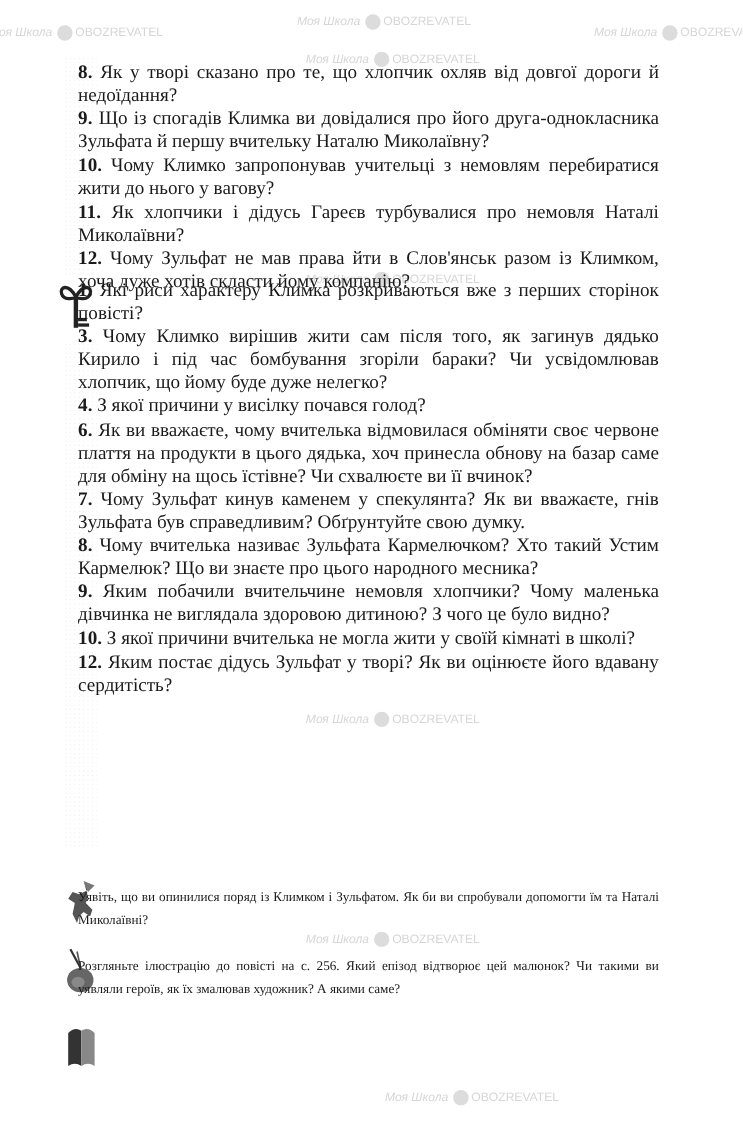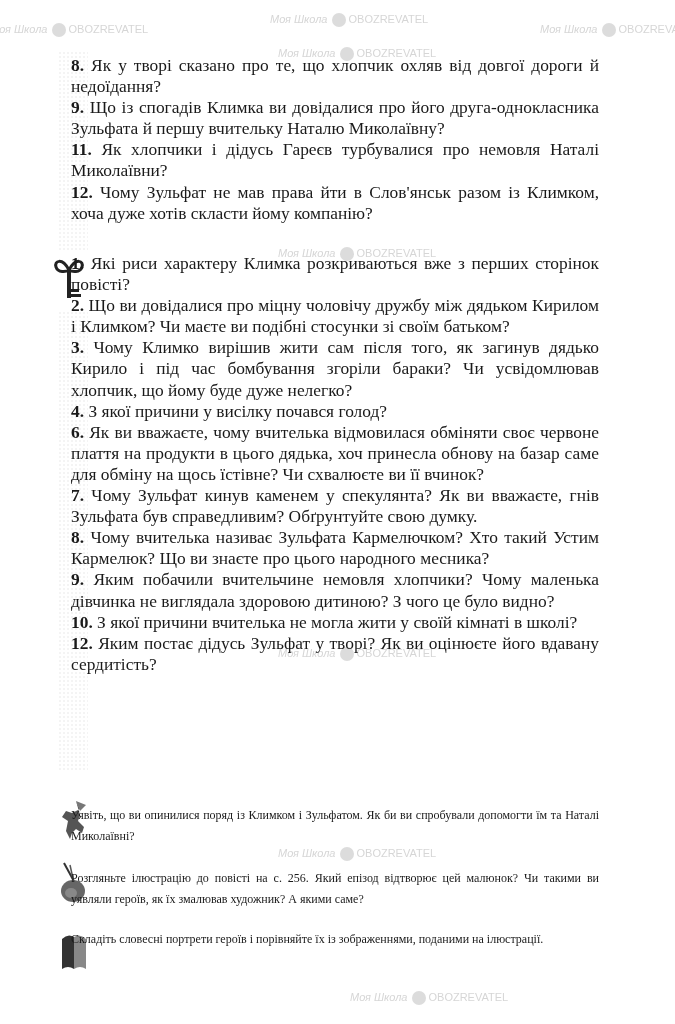--- a/index.html
+++ b/index.html
@@ -40,34 +40,34 @@
   <div class="watermark" style="left:278px;top:636px;"><span class="ms">Моя Школа</span><span class="circ"></span><span>OBOZREVATEL</span></div>
   <div class="watermark" style="left:278px;top:836px;"><span class="ms">Моя Школа</span><span class="circ"></span><span>OBOZREVATEL</span></div>
   <div class="watermark" style="left:350px;top:980px;"><span class="ms">Моя Школа</span><span class="circ"></span><span>OBOZREVATEL</span></div>
 
   <div class="margin-dots" style="top:40px;height:200px;"></div>
   <div class="margin-dots" style="top:300px;height:460px;"></div>
 
   <div class="block" id="block-a">
     <p class="q"><span class="num">8.</span> <span>Як у творі сказано про те, що хлопчик охляв від довгої дороги й недоїдання?</span></p>
     <p class="q"><span class="num">9.</span> <span>Що із спогадів Климка ви довідалися про його друга-однокласника Зульфата й першу вчительку Наталю Миколаївну?</span></p>
+    <p class="q"><span class="num">10.</span> <span>Чому Климко запропонував учительці з немовлям перебиратися жити до нього у вагову?</span></p>
     <p class="q"><span class="num">11.</span> <span>Як хлопчики і дідусь Гареєв турбувалися про немовля Наталі Миколаївни?</span></p>
     <p class="q"><span class="num">12.</span> <span>Чому Зульфат не мав права йти в Слов'янськ разом із Климком, хоча дуже хотів скласти йому компанію?</span></p>
   </div>
 
   <svg class="icon" style="left:52px;top:244px;" width="34" height="48" viewBox="0 0 34 48">
     <path d="M17 15 C10 2, 2 6, 4 12 C6 18, 14 17, 17 15 Z M17 15 C24 2, 32 6, 30 12 C28 18, 20 17, 17 15 Z" fill="none" stroke="#222" stroke-width="3"></path>
     <rect x="15" y="15" width="4" height="28" fill="#222"></rect>
     <rect x="19" y="34" width="8" height="3" fill="#222"></rect>
     <rect x="19" y="39" width="10" height="3" fill="#222"></rect>
   </svg>
 
   <div class="block" id="block-b">
     <p class="q"><span class="num">1.</span> <span>Які риси характеру Климка розкриваються вже з перших сторінок повісті?</span></p>
-    <p class="q"><span class="num">2.</span> <span>Що ви довідалися про міцну чоловічу дружбу між дядьком Кирилом і Климком? Чи маєте ви подібні стосунки зі своїм батьком?</span></p>
     <p class="q"><span class="num">3.</span> <span>Чому Климко вирішив жити сам після того, як загинув дядько Кирило і під час бомбування згоріли бараки? Чи усвідомлював хлопчик, що йому буде дуже нелегко?</span></p>
     <p class="q"><span class="num">4.</span> <span>З якої причини у висілку почався голод?</span></p>
     <p class="q"><span class="num">6.</span> <span>Як ви вважаєте, чому вчителька відмовилася обміняти своє червоне плаття на продукти в цього дядька, хоч принесла обнову на базар саме для обміну на щось їстівне? Чи схвалюєте ви її вчинок?</span></p>
     <p class="q"><span class="num">7.</span> <span>Чому Зульфат кинув каменем у спекулянта? Як ви вважаєте, гнів Зульфата був справедливим? Обґрунтуйте свою думку.</span></p>
     <p class="q"><span class="num">8.</span> <span>Чому вчителька називає Зульфата Кармелючком? Хто такий Устим Кармелюк? Що ви знаєте про цього народного месника?</span></p>
     <p class="q"><span class="num">9.</span> <span>Яким побачили вчительчине немовля хлопчики? Чому маленька дівчинка не виглядала здоровою дитиною? З чого це було видно?</span></p>
     <p class="q"><span class="num">10.</span> <span>З якої причини вчителька не могла жити у своїй кімнаті в школі?</span></p>
     <p class="q"><span class="num">12.</span> <span>Яким постає дідусь Зульфат у творі? Як ви оцінюєте його вдавану сердитість?</span></p>
   </div>
 
@@ -86,20 +86,17 @@
     <ellipse cx="15" cy="32" rx="6" ry="5" fill="#888"></ellipse>
   </svg>
   <div class="block" id="task-2">
     <p class="task">Розгляньте ілюстрацію до повісті на с. 256. Який епізод відтворює цей малюнок? Чи такими ви уявляли героїв, як їх змалював художник? А якими саме?</p>
   </div>
 
   <svg class="icon" style="left:58px;top:920px;" width="32" height="40" viewBox="0 0 32 40">
     <path d="M4 8 Q10 2 16 6 L16 38 Q10 34 4 38 Z" fill="#333"></path>
     <path d="M16 6 Q22 2 28 8 L28 38 Q22 34 16 38 Z" fill="#888"></path>
   </svg>
-  <div class="block" id="task-3">
-    <p class="task">Складіть словесні портрети героїв і порівняйте їх із зображеннями, поданими на ілюстрації.</p>
-  </div>
 
   <div id="page-number">
     <span class="orn">⁂</span><span>176</span><span class="orn">⁂</span>
   </div>
 </div>
 
 </body></html>

